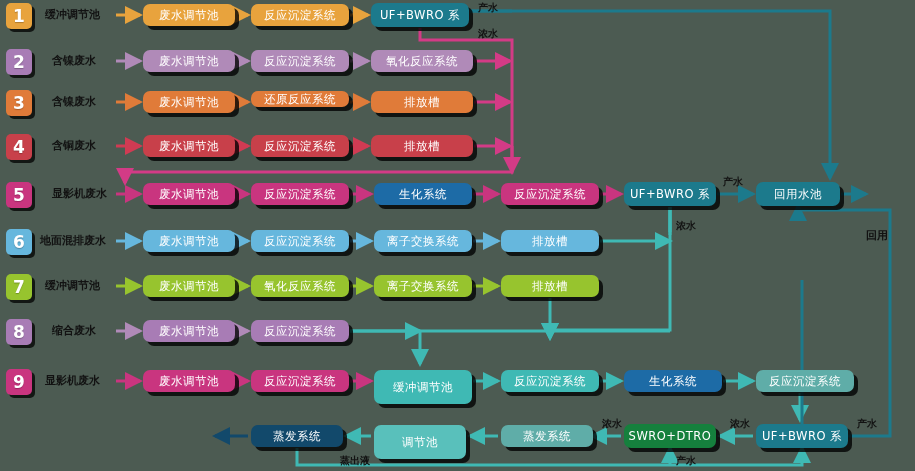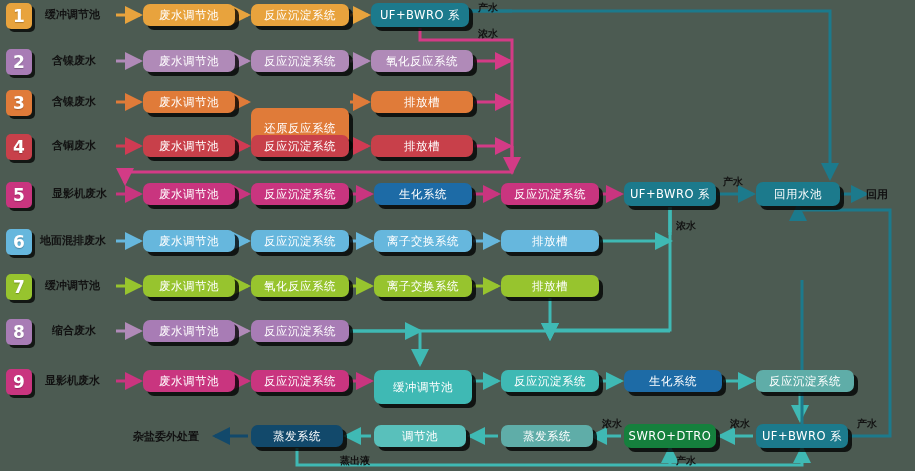--- a/index.html
+++ b/index.html
@@ -31,20 +31,21 @@
     box-shadow:4px 4px 0 rgba(0,0,0,.78);
     letter-spacing:.5px;
   }
   .flowtag{
     position:absolute;color:#121212;font-size:10px;font-weight:bold;
     white-space:nowrap;line-height:11px;
   }
   .endtag{
     position:absolute;color:#121212;font-size:11px;font-weight:bold;
     white-space:nowrap;
+    margin-top:41px;
   }
 </style>
 </head>
 <body>
 
 <div id="stage">
 
   <svg id="wires" viewBox="0 0 915 471">
     <defs>
       <marker id="ah-amber" markerWidth="6" markerHeight="6" refX="5" refY="3" orient="auto">
@@ -220,21 +221,21 @@
       </div>
       <div class="node" style="left: 251px; top: 50px; width: 98px; height: 22px; background: rgb(176, 138, 184);">
         <span>反应沉淀系统</span>
       </div>
       <div class="node" style="left: 371px; top: 50px; width: 102px; height: 22px; background: rgb(176, 138, 184);">
         <span>氧化反应系统</span>
       </div>
       <div class="node" style="left: 143px; top: 91px; width: 92px; height: 22px; background: rgb(224, 123, 57);">
         <span>废水调节池</span>
       </div>
-      <div class="node" style="left: 251px; top: 91px; width: 98px; height: 40px; background: rgb(224, 123, 57); margin-top: 17px;">
+      <div class="node" style="left: 251px; top: 91px; width: 98px; height: 16px; background: rgb(224, 123, 57);">
         <span>还原反应系统</span>
       </div>
       <div class="node" style="left: 371px; top: 91px; width: 102px; height: 22px; background: rgb(224, 123, 57);">
         <span>排放槽</span>
       </div>
       <div class="node" style="left: 143px; top: 135px; width: 92px; height: 22px; background: rgb(200, 64, 74);">
         <span>废水调节池</span>
       </div>
       <div class="node" style="left: 251px; top: 135px; width: 98px; height: 22px; background: rgb(200, 64, 74);">
         <span>反应沉淀系统</span>
@@ -304,21 +305,21 @@
       </div>
       <div class="node" style="left: 624px; top: 370px; width: 98px; height: 22px; background: rgb(29, 107, 166);">
         <span>生化系统</span>
       </div>
       <div class="node" style="left: 756px; top: 370px; width: 98px; height: 22px; background: rgb(95, 173, 168);">
         <span>反应沉淀系统</span>
       </div>
       <div class="node" style="left: 251px; top: 425px; width: 92px; height: 22px; background: rgb(18, 73, 107);">
         <span>蒸发系统</span>
       </div>
-      <div class="node" style="left: 374px; top: 425px; width: 92px; height: 22px; background: rgb(89, 192, 187);">
+      <div class="node" style="left: 374px; top: 425px; width: 92px; height: 34px; background: rgb(89, 192, 187);">
         <span>调节池</span>
       </div>
       <div class="node" style="left: 501px; top: 425px; width: 92px; height: 22px; background: rgb(95, 173, 168);">
         <span>蒸发系统</span>
       </div>
       <div class="node" style="left: 624px; top: 424px; width: 92px; height: 24px; background: #15803d;">
         <span>SWRO+DTRO</span>
       </div>
       <div class="node" style="left: 756px; top: 424px; width: 92px; height: 24px; background: rgb(28, 122, 140);">
         <span>UF+BWRO 系</span>

